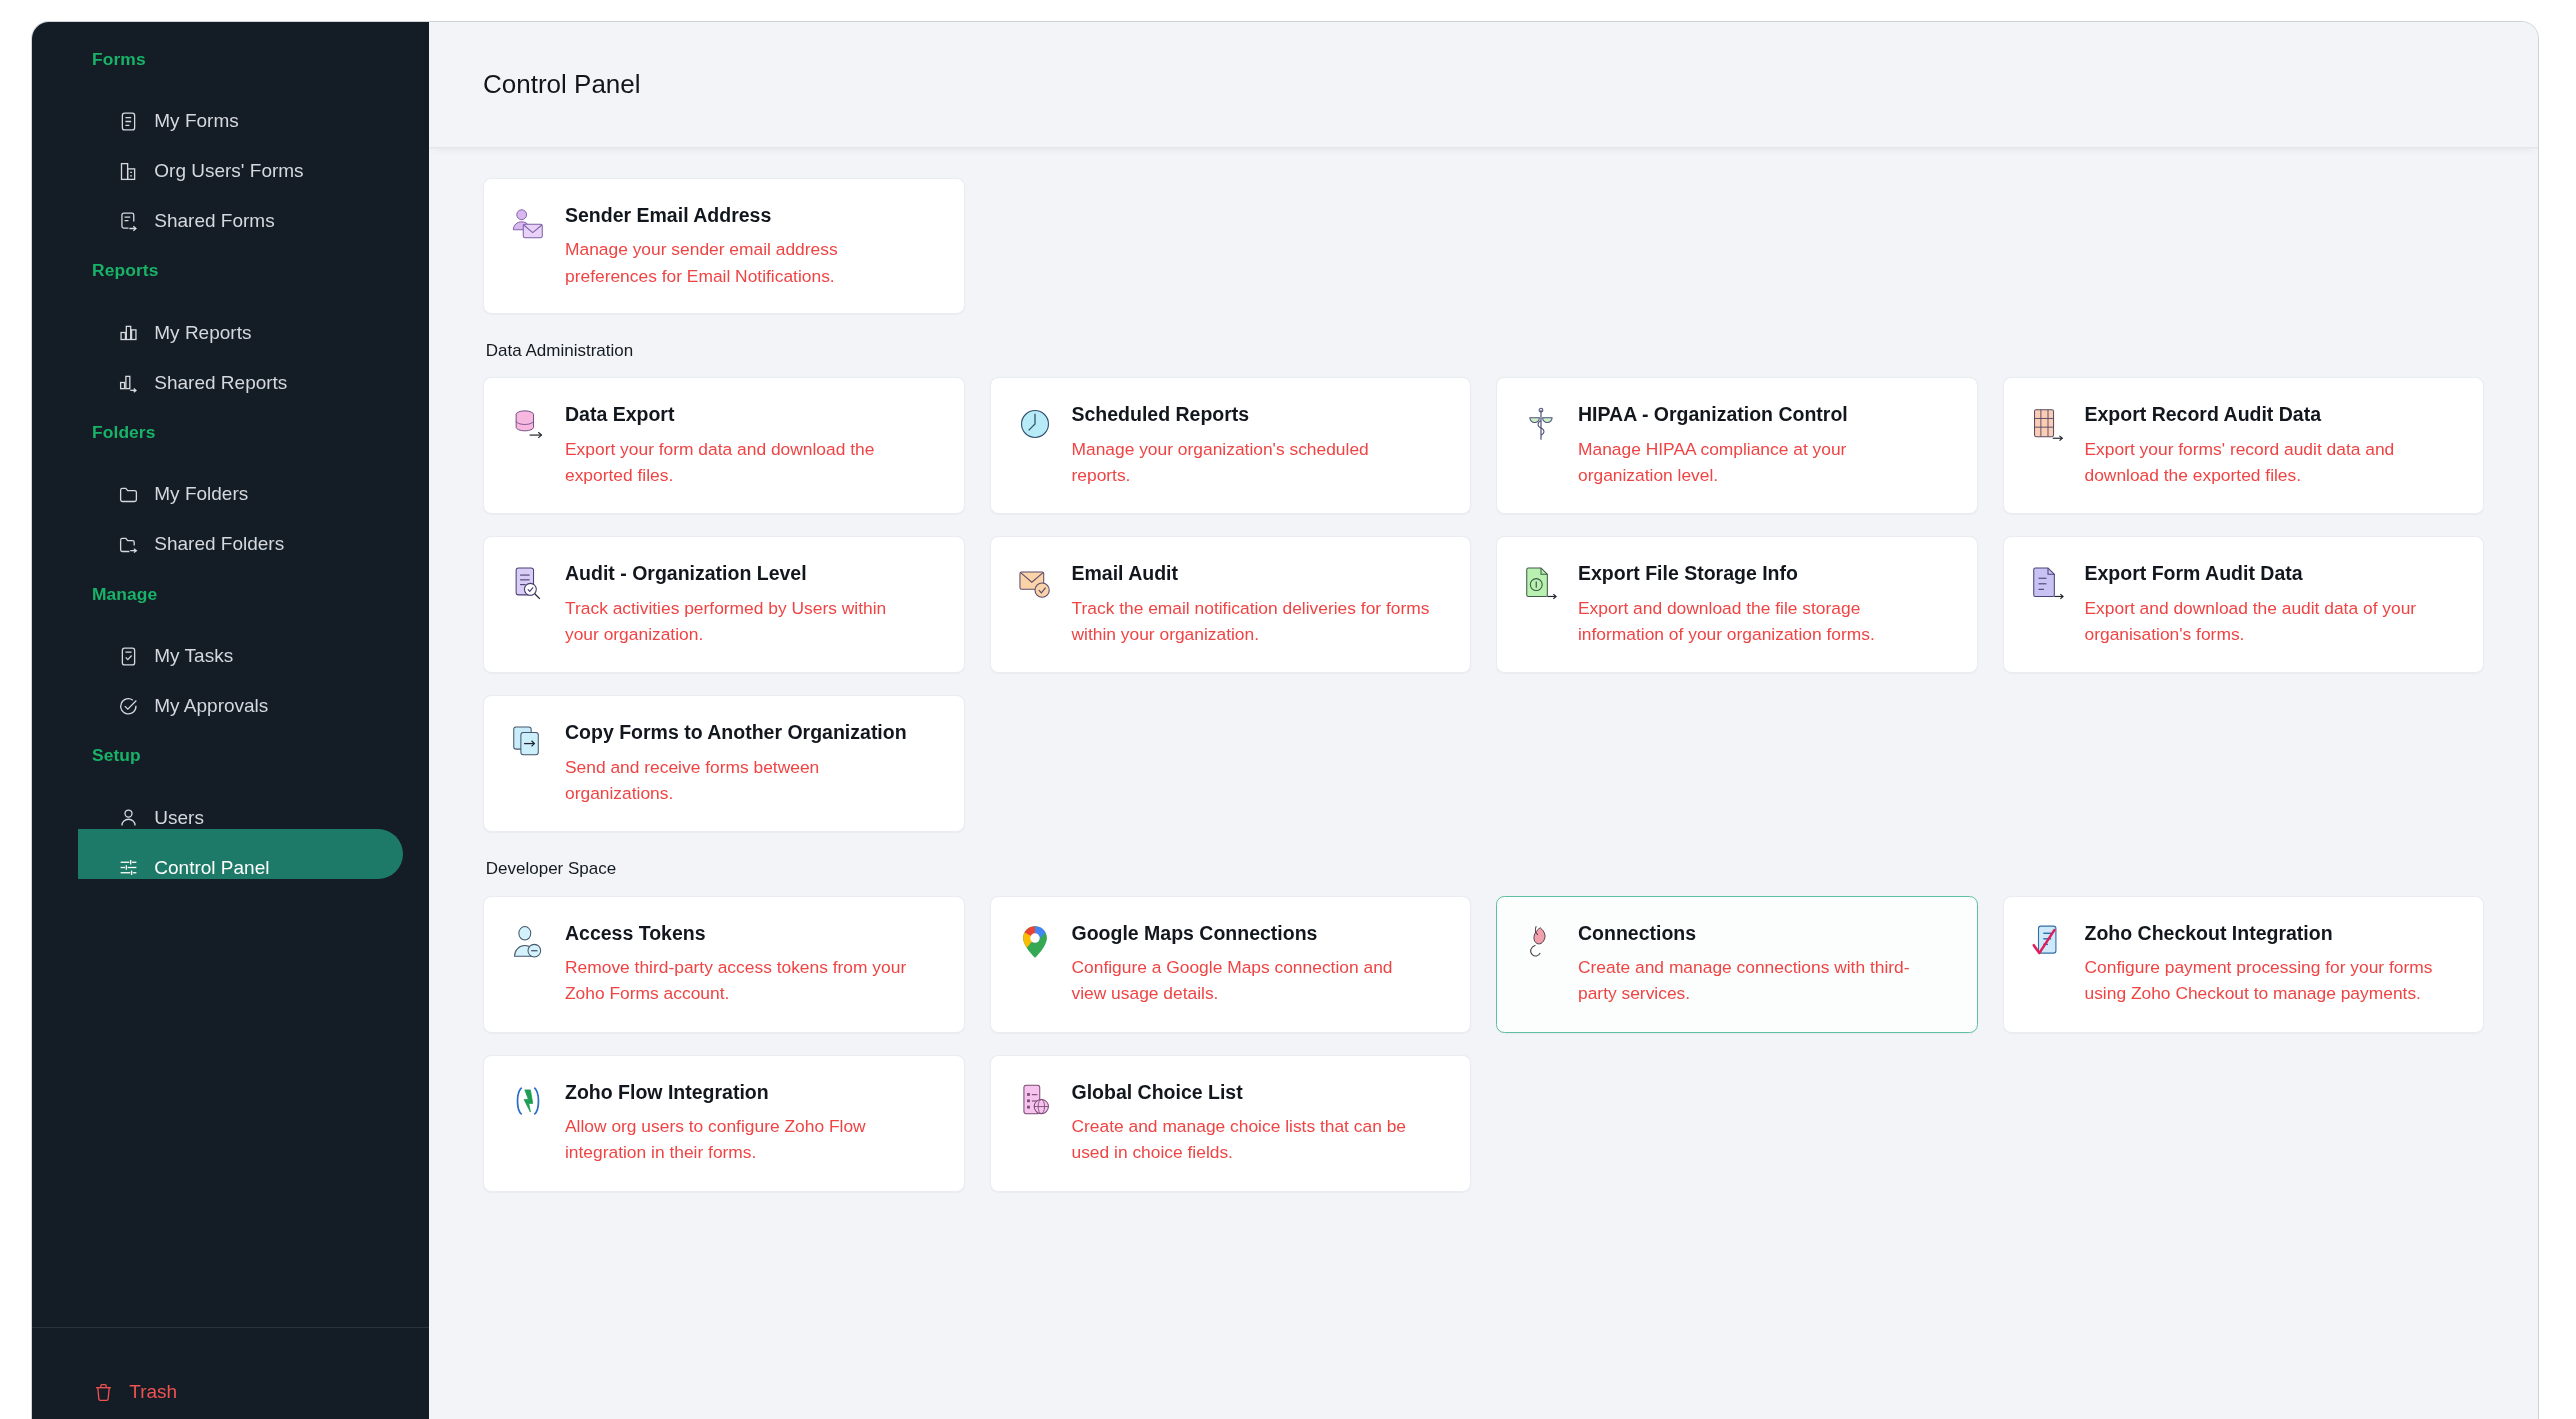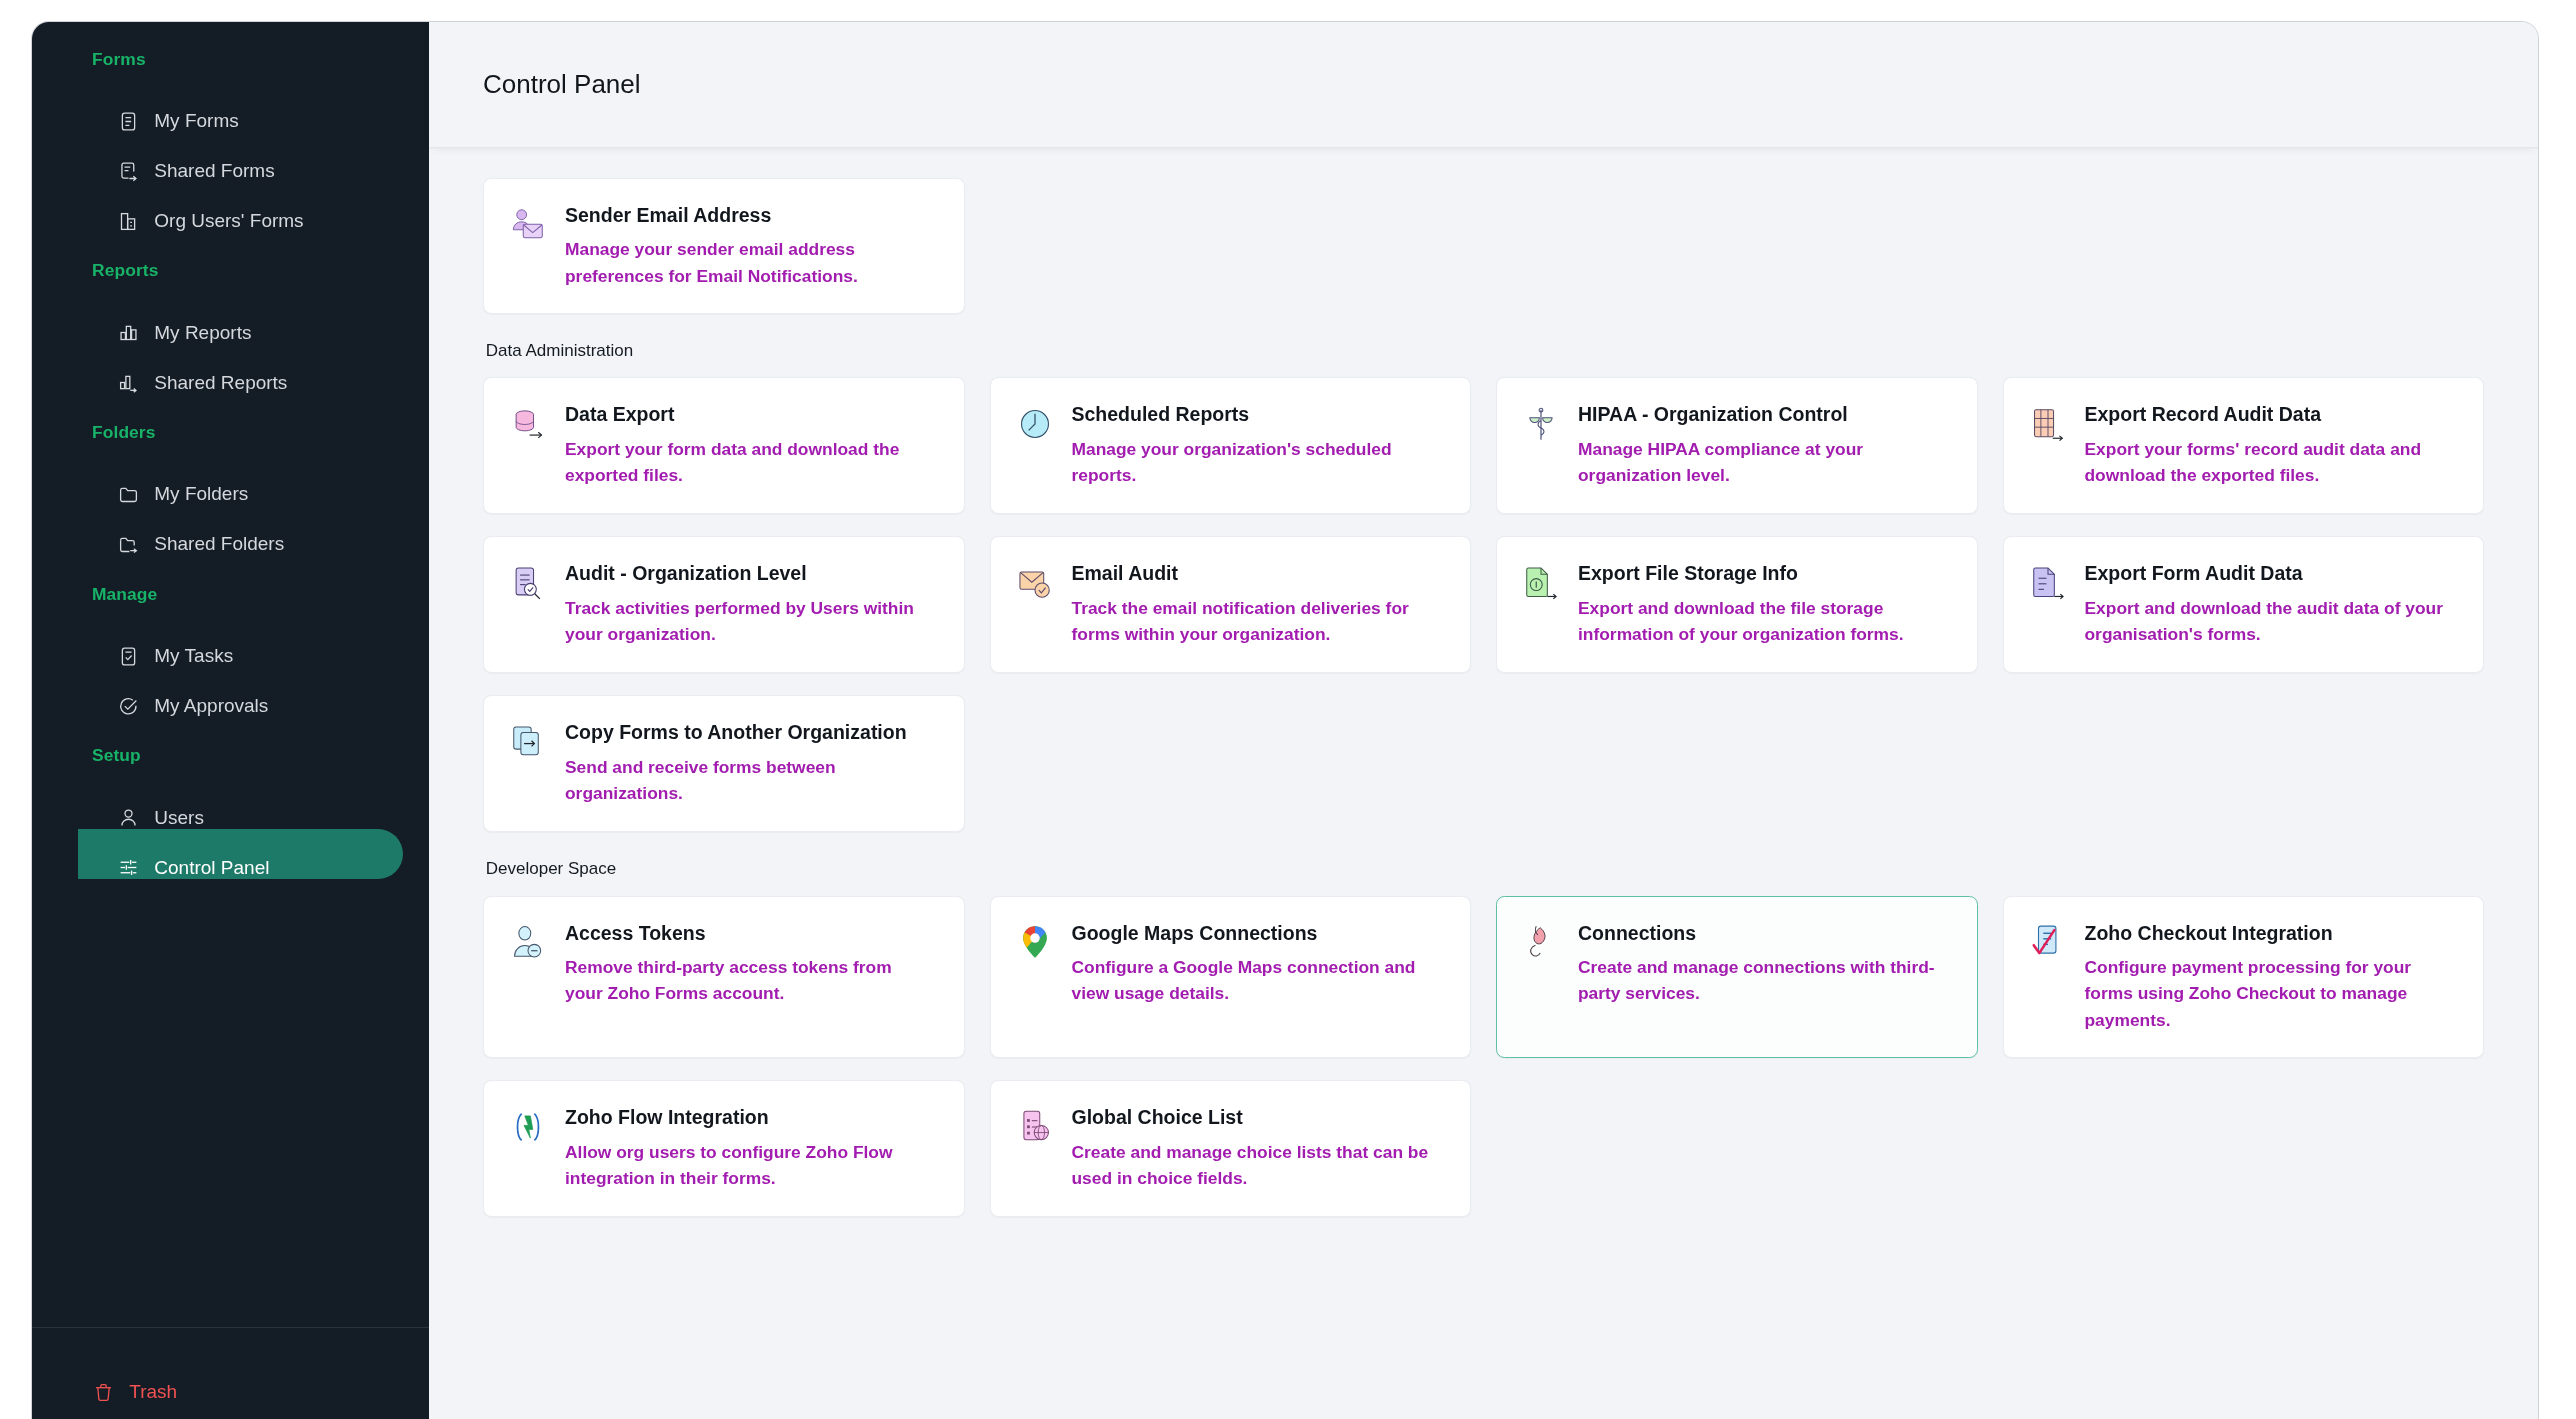--- a/index.html
+++ b/index.html
@@ -145,23 +145,22 @@
   .card-body { min-width: 0; }
   .card-title {
     font-size: 19.5px;
     color: #12171e;
     font-weight: 700;
     line-height: 1.28;
     margin-bottom: 8.4px;
   }
   .card-desc {
     font-size: 17.4px;
-    color: #a21caf;
+    color: #ef4444;
     line-height: 1.52;
-    font-weight: bold;
   }
   .top-grid { grid-template-columns: repeat(4, 1fr); }
   .span-fill { visibility: hidden; }
 </style>
 </head>
 <body>
 
 <div id="app-window">
 
   <nav id="sidebar">
@@ -175,39 +174,39 @@
               <line x1="8.5" y1="7.5" x2="15" y2="7.5"></line>
               <line x1="8.5" y1="12" x2="15" y2="12"></line>
               <line x1="8.5" y1="16.5" x2="13" y2="16.5"></line>
             </svg>
           </span>
         <span>My Forms</span>
       </div>
       <div class="nav-item">
         <span class="ico">
             <svg viewBox="0 0 24 24" fill="none" stroke="#d5d9de" stroke-width="1.5">
+              <rect x="4" y="3" width="7" height="18"></rect>
+              <rect x="11" y="9" width="8" height="12"></rect>
+              <line x1="14" y1="13" x2="16" y2="13"></line>
+              <line x1="14" y1="17" x2="16" y2="17"></line>
+            </svg>
+          </span>
+        <span>Org Users' Forms</span>
+      </div>
+      <div class="nav-item">
+        <span class="ico">
+            <svg viewBox="0 0 24 24" fill="none" stroke="#d5d9de" stroke-width="1.5">
               <path d="M18 12V4.5A2 2 0 0 0 16 2.5H6.5A2 2 0 0 0 4.5 4.5v13A2 2 0 0 0 6.5 19.5H12"></path>
               <line x1="7.5" y1="7" x2="14" y2="7"></line>
               <line x1="7.5" y1="11" x2="12" y2="11"></line>
               <line x1="13" y1="20" x2="20" y2="20"></line>
               <polyline points="17.5,17.5 20.5,20 17.5,22.5"></polyline>
             </svg>
           </span>
         <span>Shared Forms</span>
-      </div>
-      <div class="nav-item">
-        <span class="ico">
-            <svg viewBox="0 0 24 24" fill="none" stroke="#d5d9de" stroke-width="1.5">
-              <rect x="4" y="3" width="7" height="18"></rect>
-              <rect x="11" y="9" width="8" height="12"></rect>
-              <line x1="14" y1="13" x2="16" y2="13"></line>
-              <line x1="14" y1="17" x2="16" y2="17"></line>
-            </svg>
-          </span>
-        <span>Org Users' Forms</span>
       </div>
     </div>
     <div class="group-gap"></div>
 
     <div class="nav-group">
       <div class="nav-group-title">Reports</div>
       <div class="nav-item">
         <span class="ico">
             <svg viewBox="0 0 24 24" fill="none" stroke="#d5d9de" stroke-width="1.5">
               <rect x="3.5" y="12" width="5" height="8"></rect>

